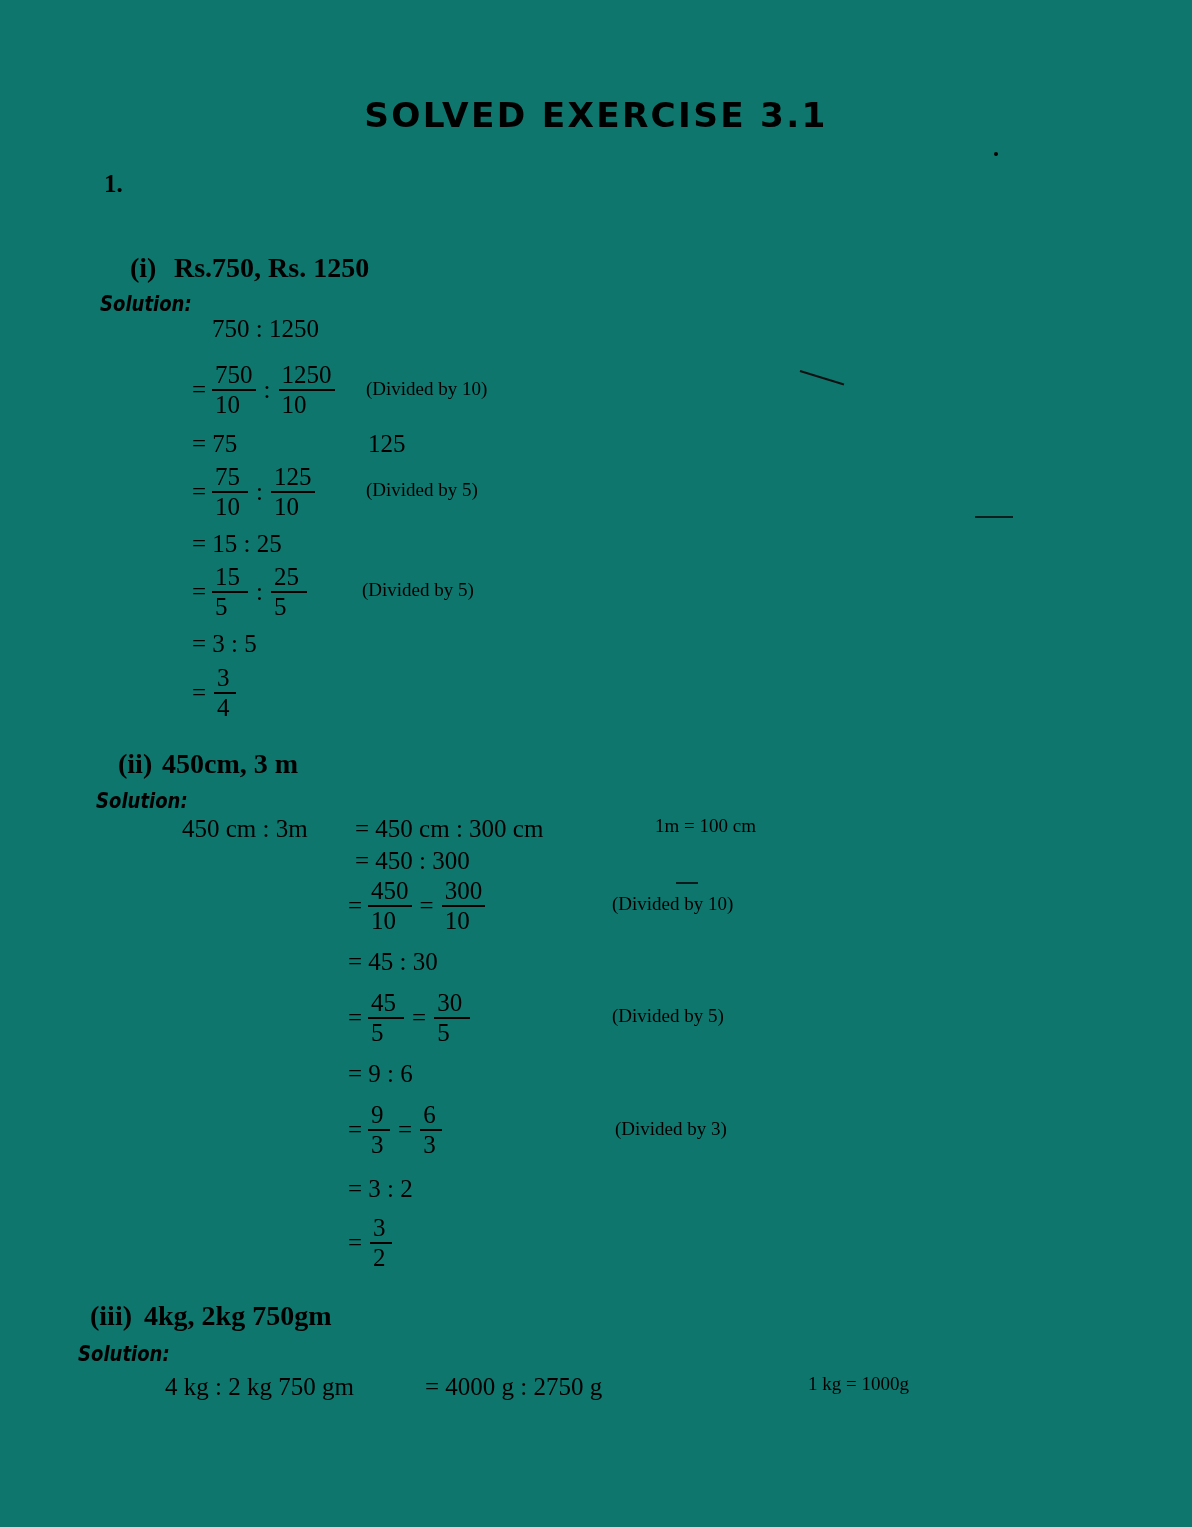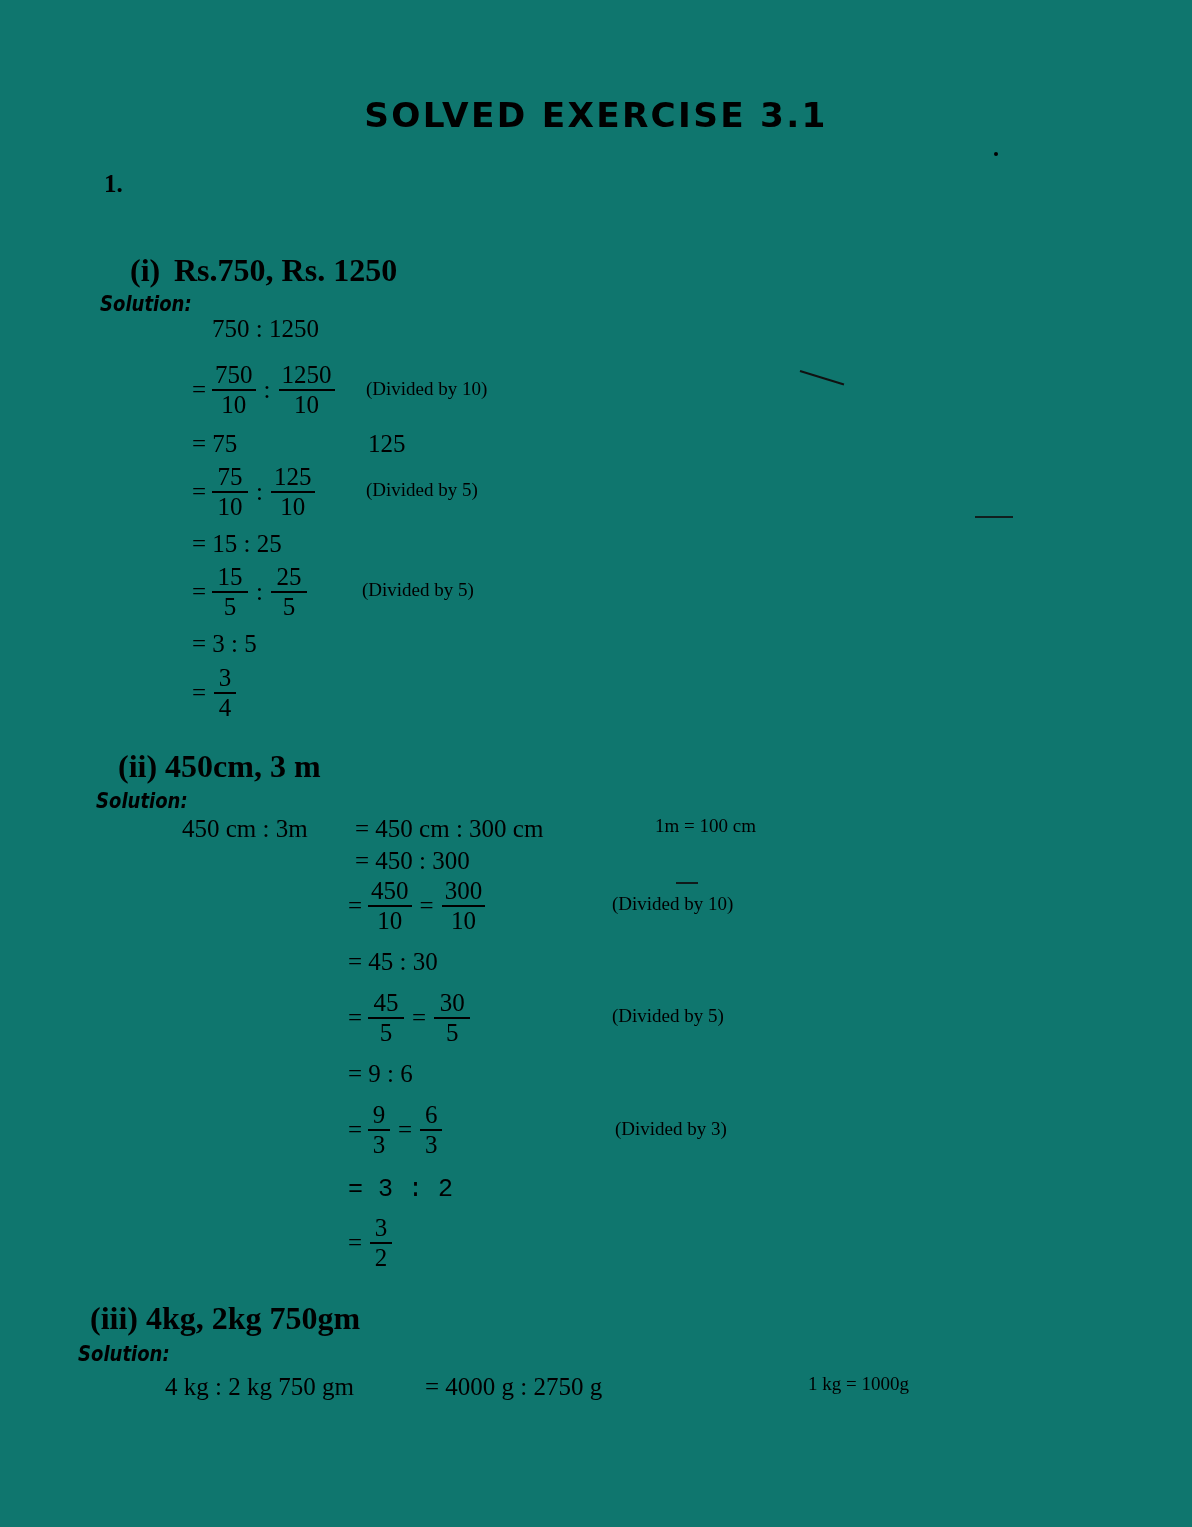--- a/index.html
+++ b/index.html
@@ -53,21 +53,21 @@
     line-height: 34px;
     text-align: justify;
     text-justify: inter-word;
   }
   .q-text .line2 { text-align: left; }
 
   
   .part-head {
     position: absolute;
     font-weight: bold;
-    font-size: 32px;
+    font-size: 28px;
     white-space: nowrap;
   }
   .part-head .roman { display: inline-block; min-width: 44px; }
 
   
   .solution-label {
     position: absolute;
     font-family: "DejaVu Sans", "Liberation Sans", sans-serif;
     font-weight: bold;
     font-style: italic;
@@ -104,21 +104,21 @@
     display: inline-block;
     margin: 0 6px 0 0;
   }
   .frac-row .sep {
     display: inline-block;
     margin: 0 8px;
   }
   .frac {
     display: inline-flex;
     flex-direction: column;
-    align-items: center;
+    align-items: flex-start;
     line-height: 1.04;
     vertical-align: middle;
   }
   .frac .num { padding: 0 3px; }
   .frac .bar {
     display: block;
     width: 100%;
     min-width: 36px;
     border-bottom: 2px solid #000;
     margin: 1px 0 1px 0;
@@ -284,21 +284,21 @@
     </span>
     <span class="sep">=</span>
     <span class="frac">
       <span class="num">6</span>
       <span class="bar" style="min-width:22px;"></span>
       <span class="den">3</span>
     </span>
   </div>
   <div class="note" style="left:615px; top:1118px;">(Divided by 3)</div>
 
-  <div class="math" style="left:348px; top:1175px;font-family:Liberation Mono, monospace;">= 3 : 2</div>
+  <div class="math" style="left:348px; top:1175px;">= 3 : 2</div>
 
   <div class="frac-solo" style="left:348px; top:1215px;">
     <span class="op" style="margin-right:8px;">=</span>
     <span class="frac">
       <span class="num">3</span>
       <span class="bar" style="min-width:22px;"></span>
       <span class="den">2</span>
     </span>
   </div>
 

